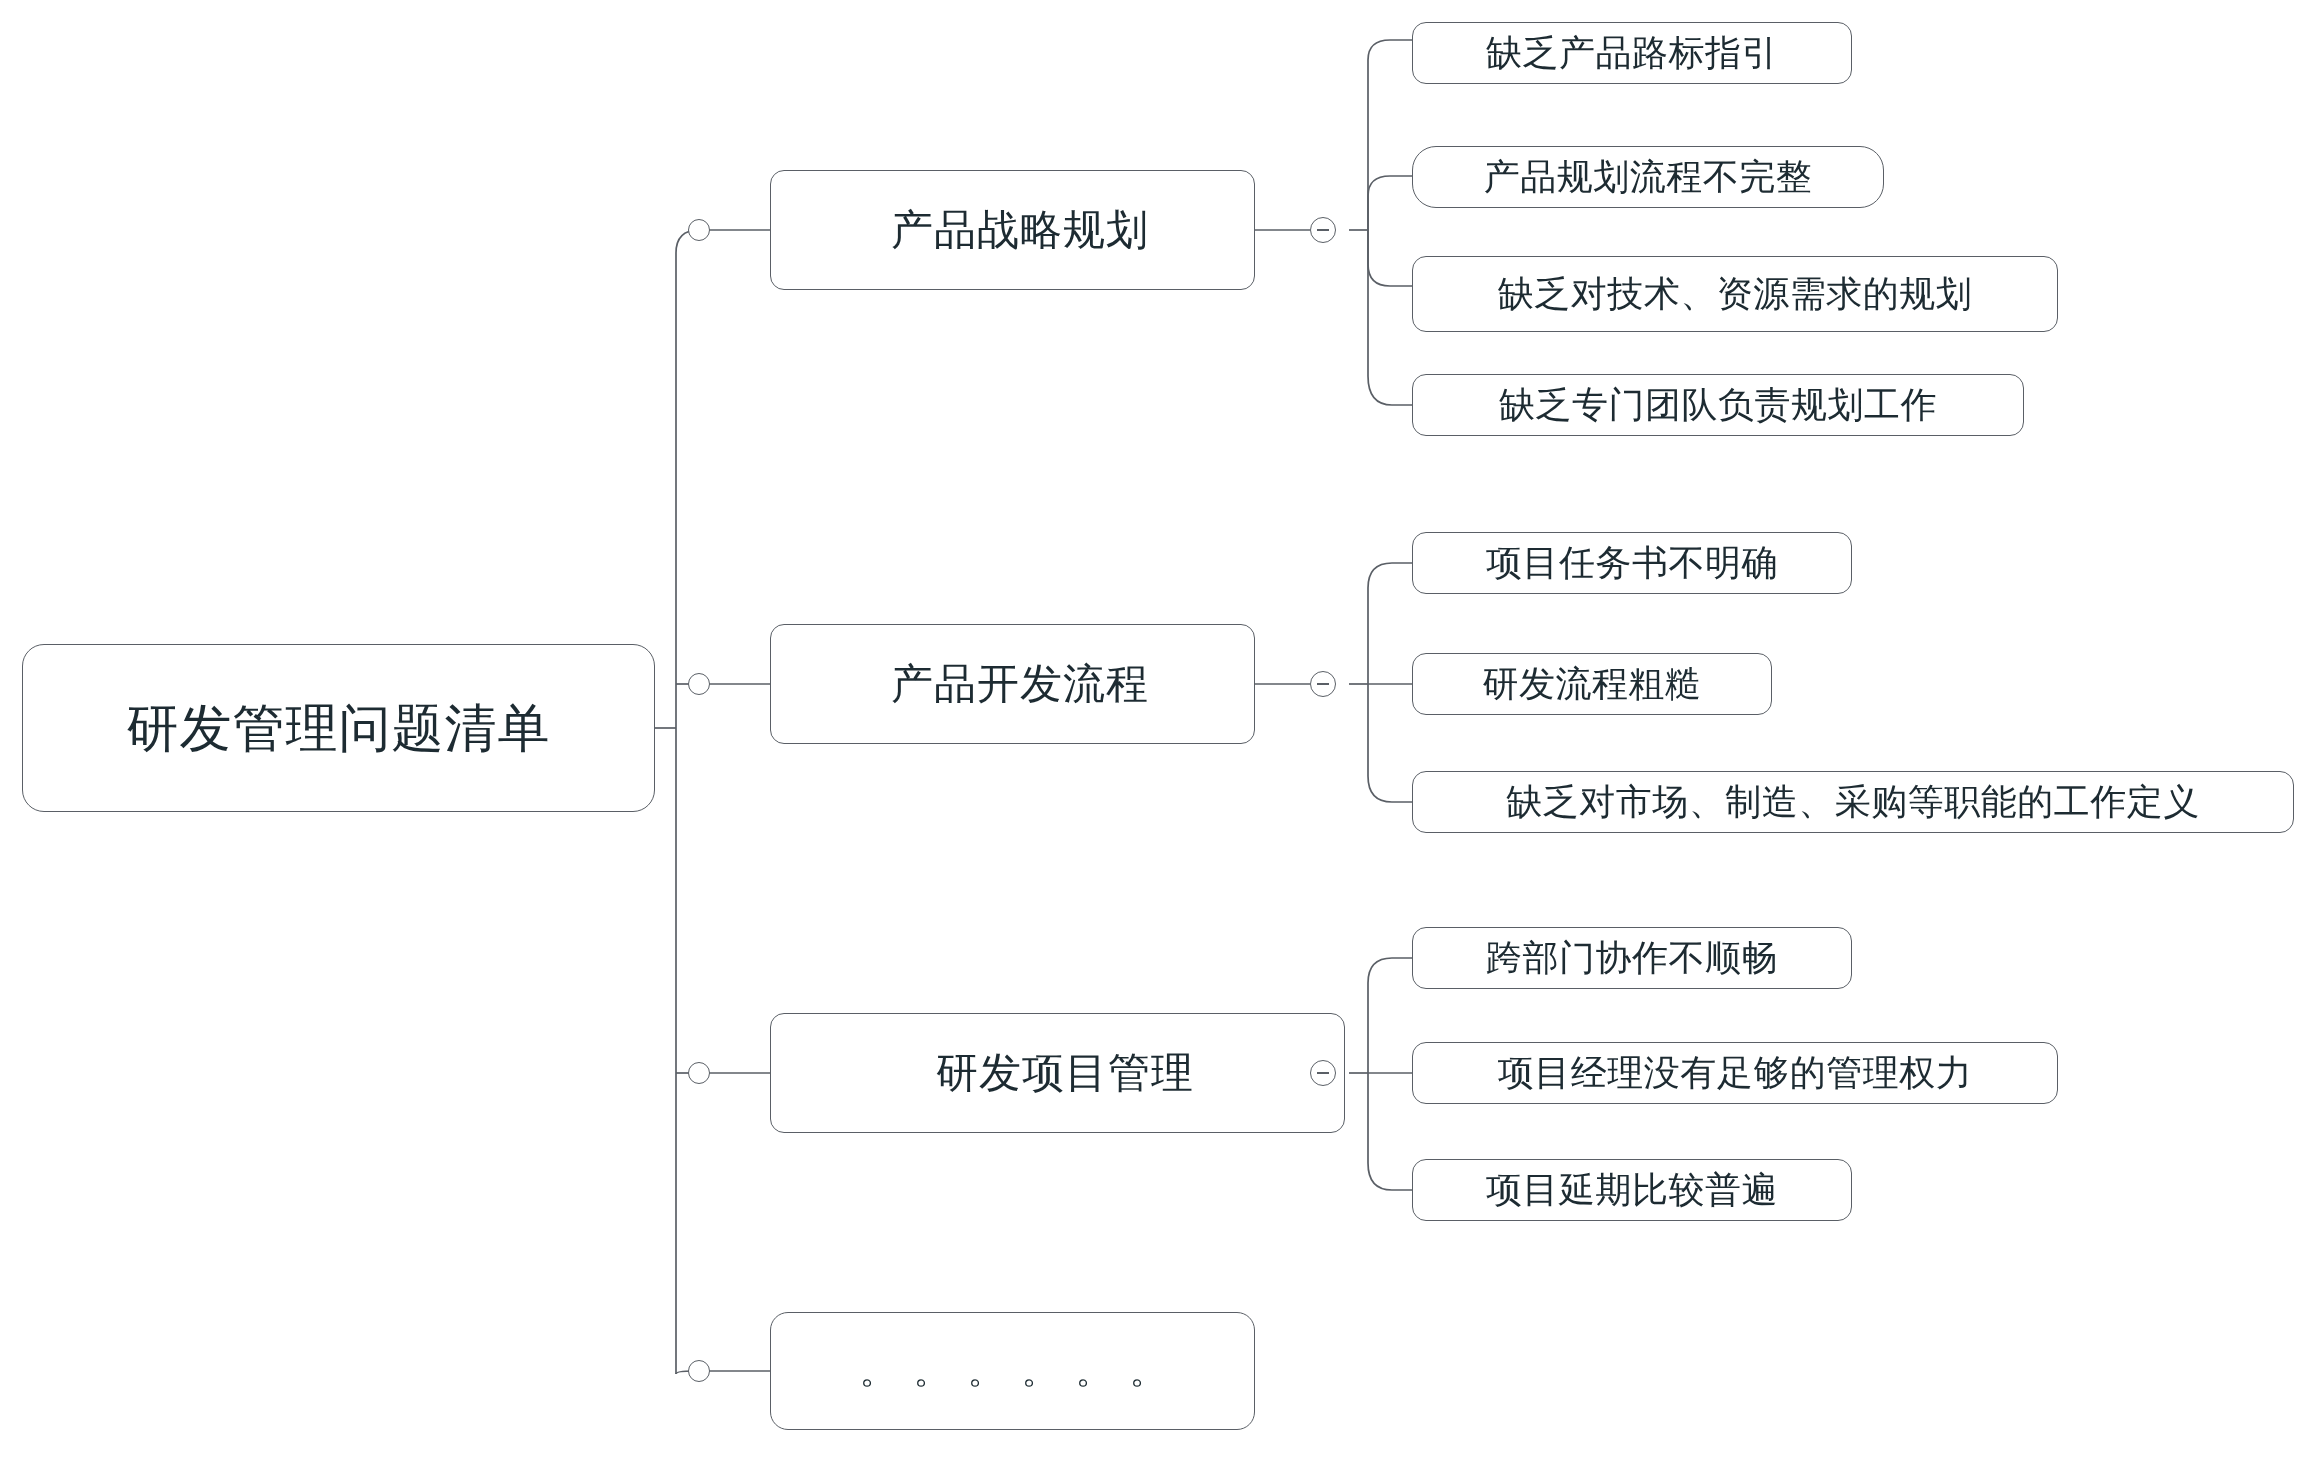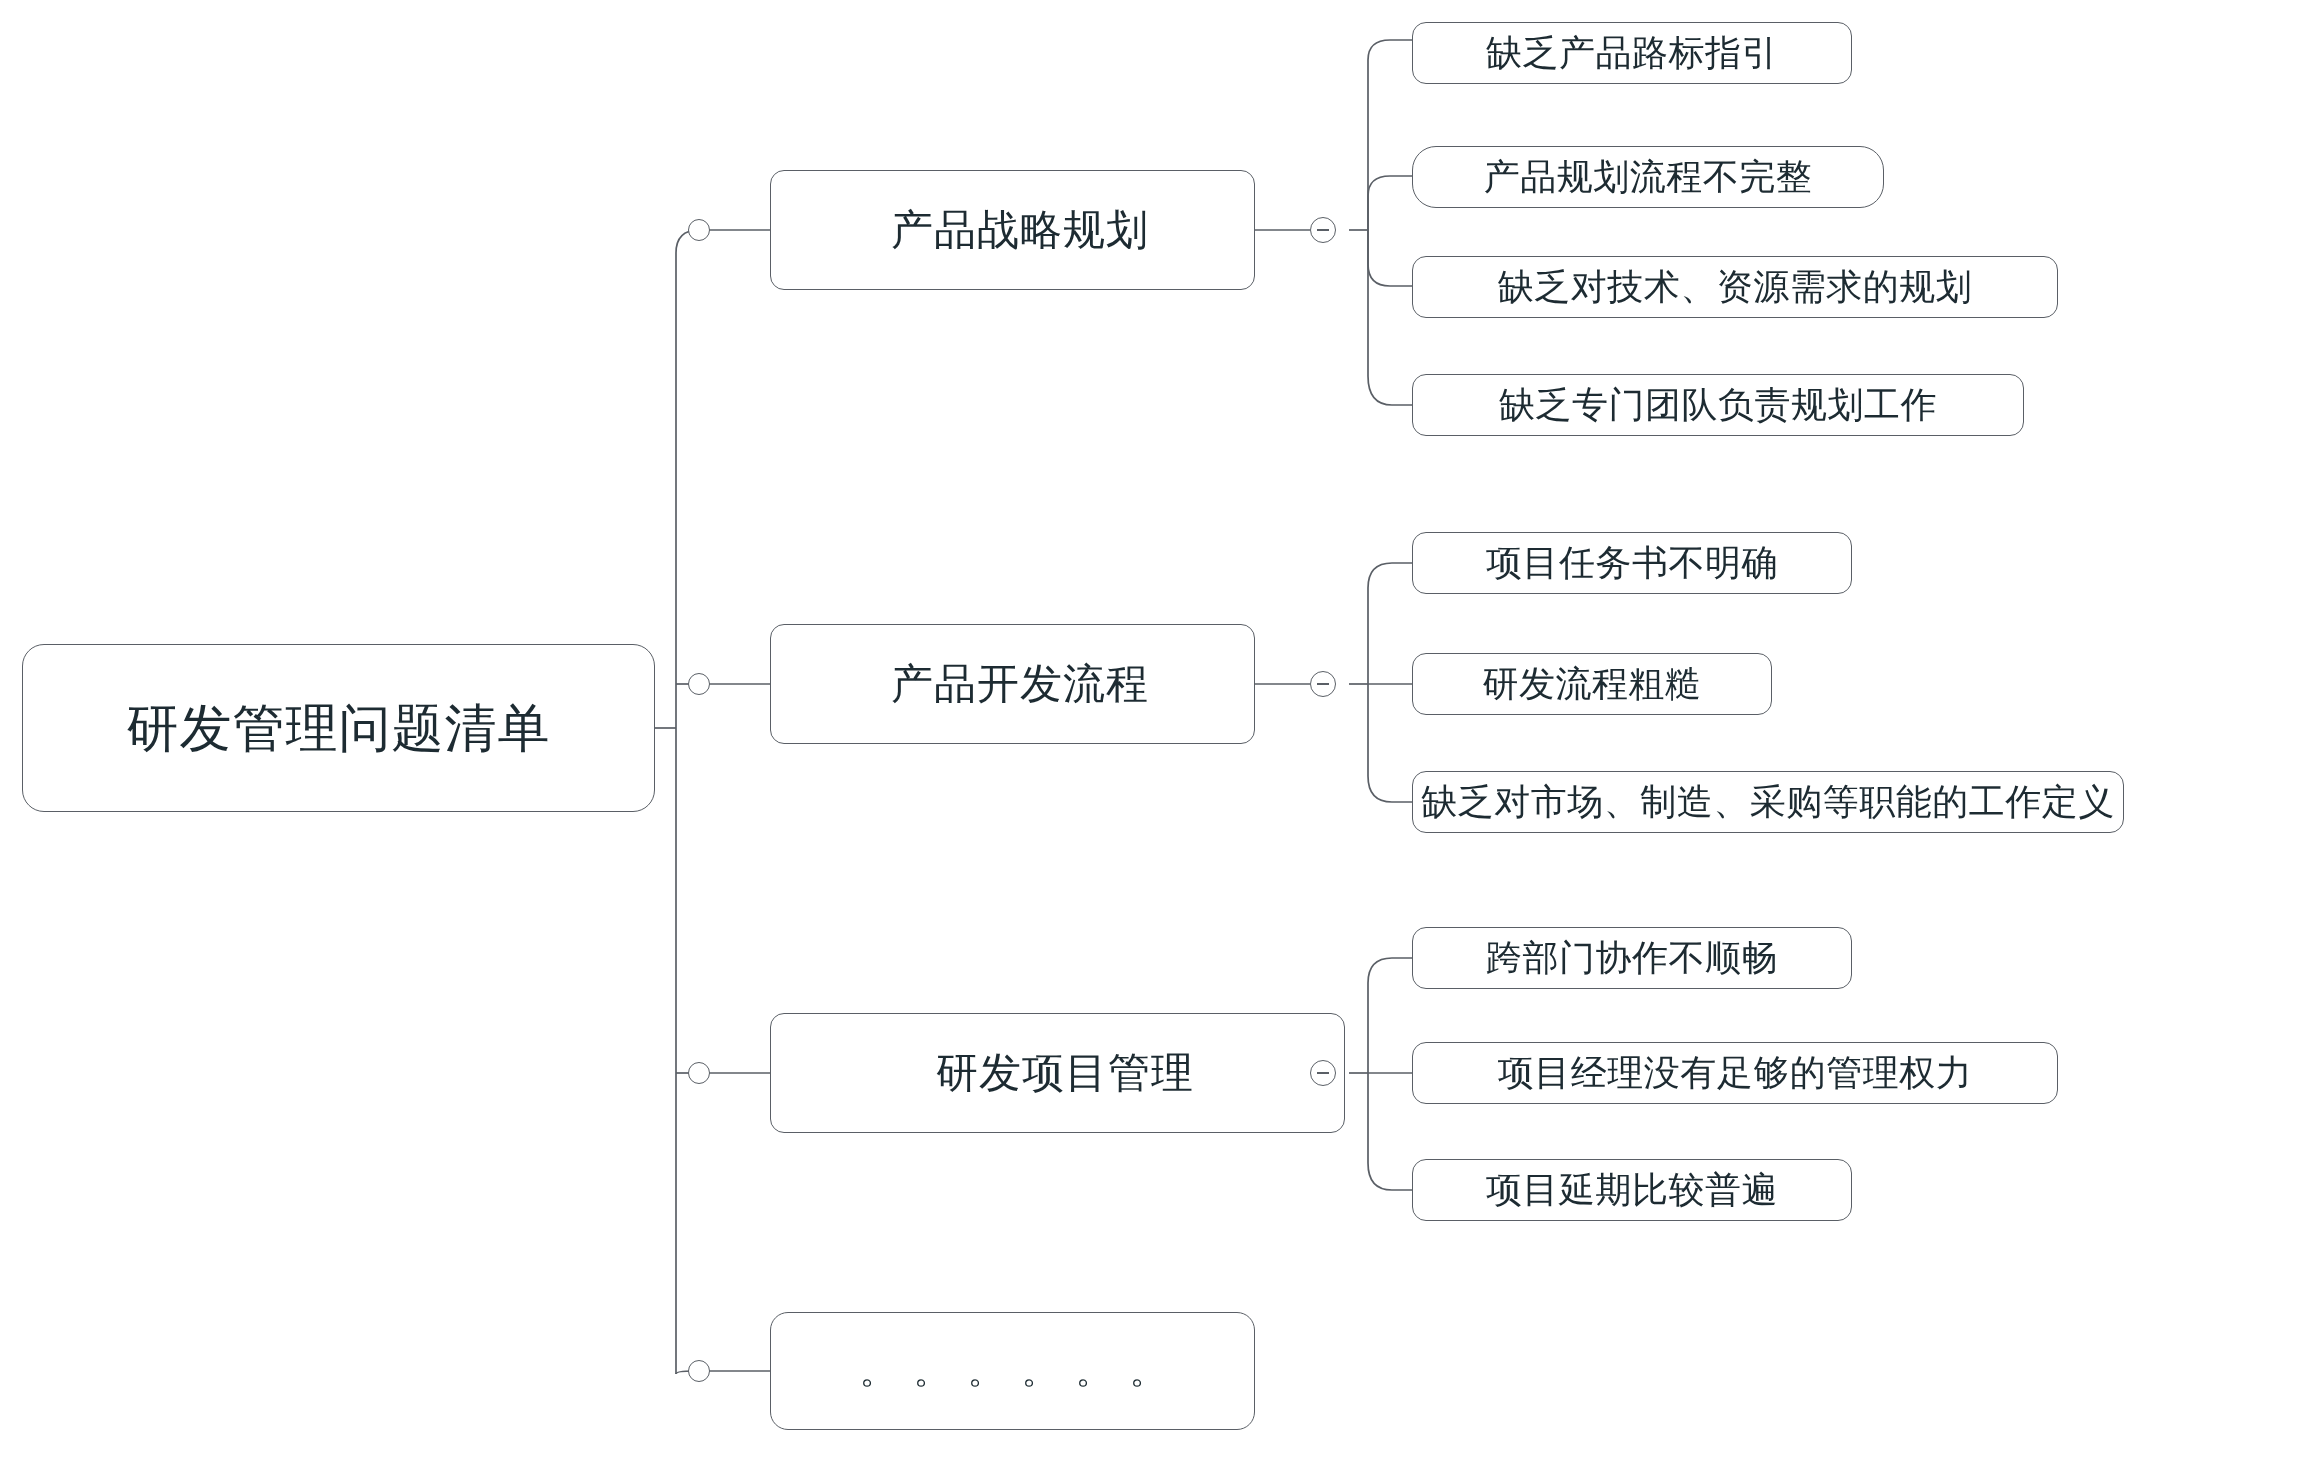--- a/index.html
+++ b/index.html
@@ -138,42 +138,42 @@
   <div class="toggle" style="left:1310px; top:217px;">
     <span class="bar"></span>
   </div>
 
   <div class="node node-leaf" style="left:1412px; top:22px; width:440px; height:62px;">
     <span>缺乏产品路标指引</span>
   </div>
   <div class="node node-leaf" style="left:1412px; top:146px; width:472px; height:62px;border-radius:24px;">
     <span>产品规划流程不完整</span>
   </div>
-  <div class="node node-leaf" style="left:1412px; top:256px; width:646px; height:62px;">
+  <div class="node node-leaf" style="left:1412px; top:256px; width:646px; height:76px;">
     <span>缺乏对技术、资源需求的规划</span>
   </div>
   <div class="node node-leaf" style="left:1412px; top:374px; width:612px; height:62px;">
     <span>缺乏专门团队负责规划工作</span>
   </div>
 
   <div class="bullet" style="left:688px; top:673px;"></div>
   <div class="node node-branch" style="left:770px; top:624px; width:485px; height:120px;">
     <span>产品开发流程</span>
   </div>
   <div class="toggle" style="left:1310px; top:671px;">
     <span class="bar"></span>
   </div>
 
   <div class="node node-leaf" style="left:1412px; top:532px; width:440px; height:62px;">
     <span>项目任务书不明确</span>
   </div>
   <div class="node node-leaf" style="left:1412px; top:653px; width:360px; height:62px;">
     <span>研发流程粗糙</span>
   </div>
-  <div class="node node-leaf" style="left:1412px; top:771px; width:712px; height:62px;">
+  <div class="node node-leaf" style="left:1412px; top:771px; width:882px; height:62px;">
     <span>缺乏对市场、制造、采购等职能的工作定义</span>
   </div>
 
   <div class="bullet" style="left:688px; top:1062px;"></div>
   <div class="node node-branch" style="left:770px; top:1013px; width:575px; height:120px;">
     <span>研发项目管理</span>
   </div>
   <div class="toggle" style="left:1310px; top:1060px;">
     <span class="bar"></span>
   </div>

